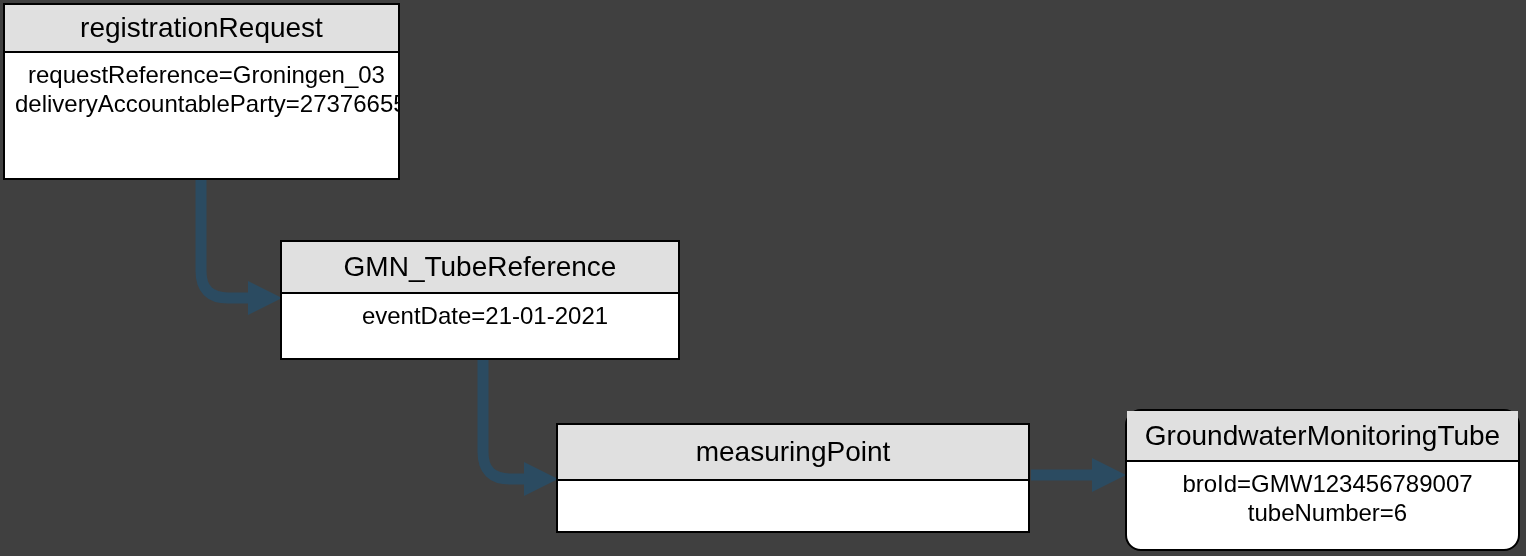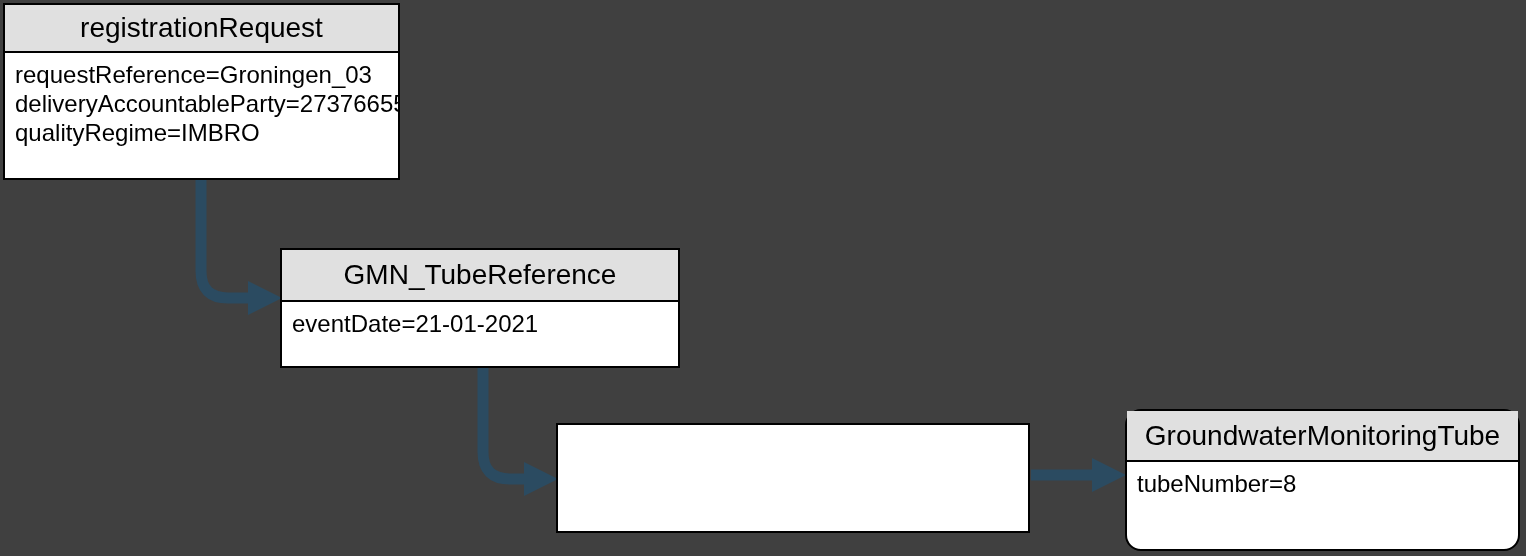--- a/index.html
+++ b/index.html
@@ -51,28 +51,29 @@
     overflow: hidden;
   }
   .node-body {
     box-sizing: border-box;
     font-size: 24px;
     line-height: 29px;
     color: #000000;
     padding: 7px 0 0 10px;
     white-space: nowrap;
     overflow: hidden;
+    text-align: center;
   }
   .field {
     white-space: nowrap;
   }
   
   #node-registration-request { left: 3px;    top: 3px;   width: 397px; height: 177px; }
   #node-registration-request .node-header { height: 48px; }
-  #node-gmn-tube-reference   { left: 280px;  top: 248px; width: 400px; height: 120px; }
+  #node-gmn-tube-reference   { left: 280px;  top: 240px; width: 400px; height: 120px; }
   #node-gmn-tube-reference .node-header { height: 52px; }
   #node-measuring-point      { left: 556px;  top: 423px; width: 474px; height: 110px; }
   #node-measuring-point .node-header { height: 56px; }
   #node-groundwater-monitoring-tube { left: 1125px; top: 409px; width: 395px; height: 142px; border-radius: 16px; }
   #node-groundwater-monitoring-tube .node-header { height: 51px; }
 </style>
 </head>
 <body>
 
 <div class="canvas">
@@ -90,34 +91,35 @@
       <path class="arrow-path" d="M 1031 475 L 1093 475"></path>
       <polygon class="arrow-head" points="1092,458 1092,492 1126,475"></polygon>
     </g>
   </svg>
 
   <div class="node" id="node-registration-request">
     <div class="node-header">registrationRequest</div>
     <div class="node-body">
       <div class="field">requestReference=Groningen_03</div>
       <div class="field">deliveryAccountableParty=27376655</div>
-      <div class="field">qualityRegime=IMBRO</div>
     </div>
   </div>
 
   <div class="node" id="node-gmn-tube-reference">
     <div class="node-header">GMN_TubeReference</div>
     <div class="node-body">
       <div class="field">eventDate=21-01-2021</div>
     </div>
   </div>
 
   <div class="node" id="node-measuring-point">
+    <div class="node-header">measuringPoint</div>
   </div>
 
   <div class="node" id="node-groundwater-monitoring-tube">
     <div class="node-header">GroundwaterMonitoringTube</div>
     <div class="node-body">
-      <div class="field">tubeNumber=8</div>
+      <div class="field">broId=GMW123456789007</div>
+      <div class="field">tubeNumber=6</div>
     </div>
   </div>
 
 </div>
 
 </body></html>

